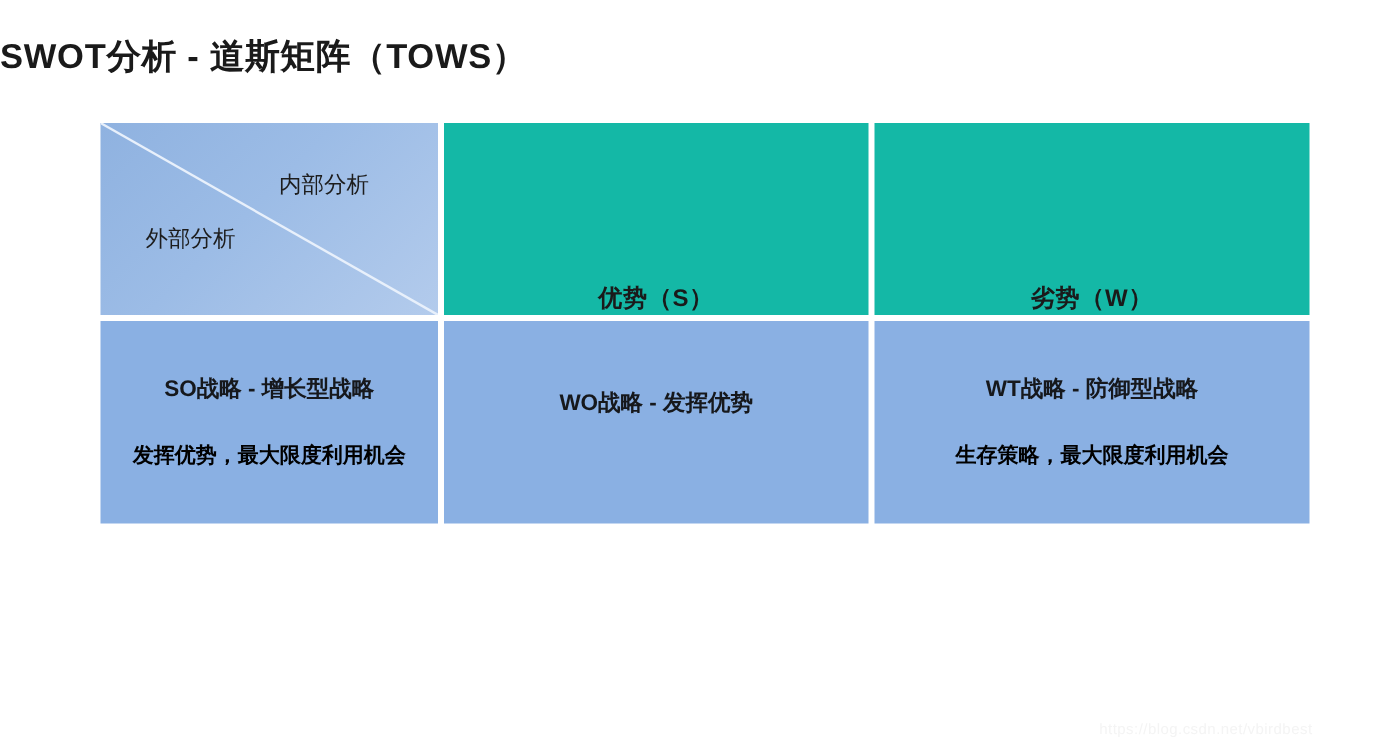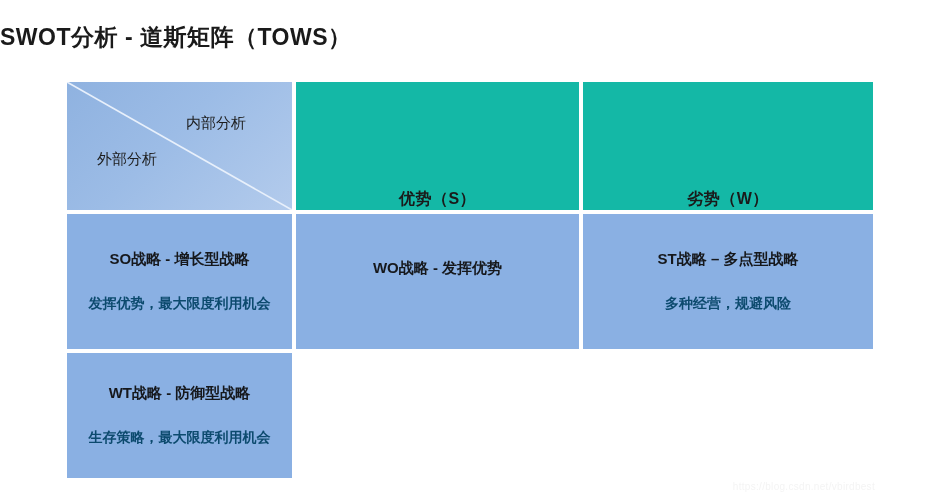--- a/index.html
+++ b/index.html
@@ -100,21 +100,21 @@
   .body-cell .strategy-title {
     font-size: 15px;
     font-weight: bold;
     color: #16181c;
     margin-bottom: 26px;
     white-space: nowrap;
   }
   .body-cell .strategy-desc {
     font-size: 14px;
     font-weight: bold;
-    color: #0c4a6e;
+    color: #000000;
     white-space: nowrap;
   }
 
   #watermark {
     position: absolute;
     right: 55px;
     bottom: 8px;
     font-size: 10px;
     color: #f4f4f4;
     letter-spacing: 0.3px;
@@ -148,24 +148,20 @@
   <div class="cell body-cell">
     <span class="strategy-title">SO战略 - 增长型战略</span>
     <span class="strategy-desc">发挥优势，最大限度利用机会</span>
   </div>
 
   <div class="cell body-cell">
     <span class="strategy-title">WO战略 - 发挥优势</span>
   </div>
 
 
-  <div class="cell body-cell">
-    <span class="strategy-title">ST战略 – 多点型战略</span>
-    <span class="strategy-desc">多种经营，规避风险</span>
-  </div>
 
   <div class="cell body-cell">
     <span class="strategy-title">WT战略 - 防御型战略</span>
     <span class="strategy-desc">生存策略，最大限度利用机会</span>
   </div>
 
 </div>
 
 <div id="watermark">https://blog.csdn.net/vbirdbest</div>
 

